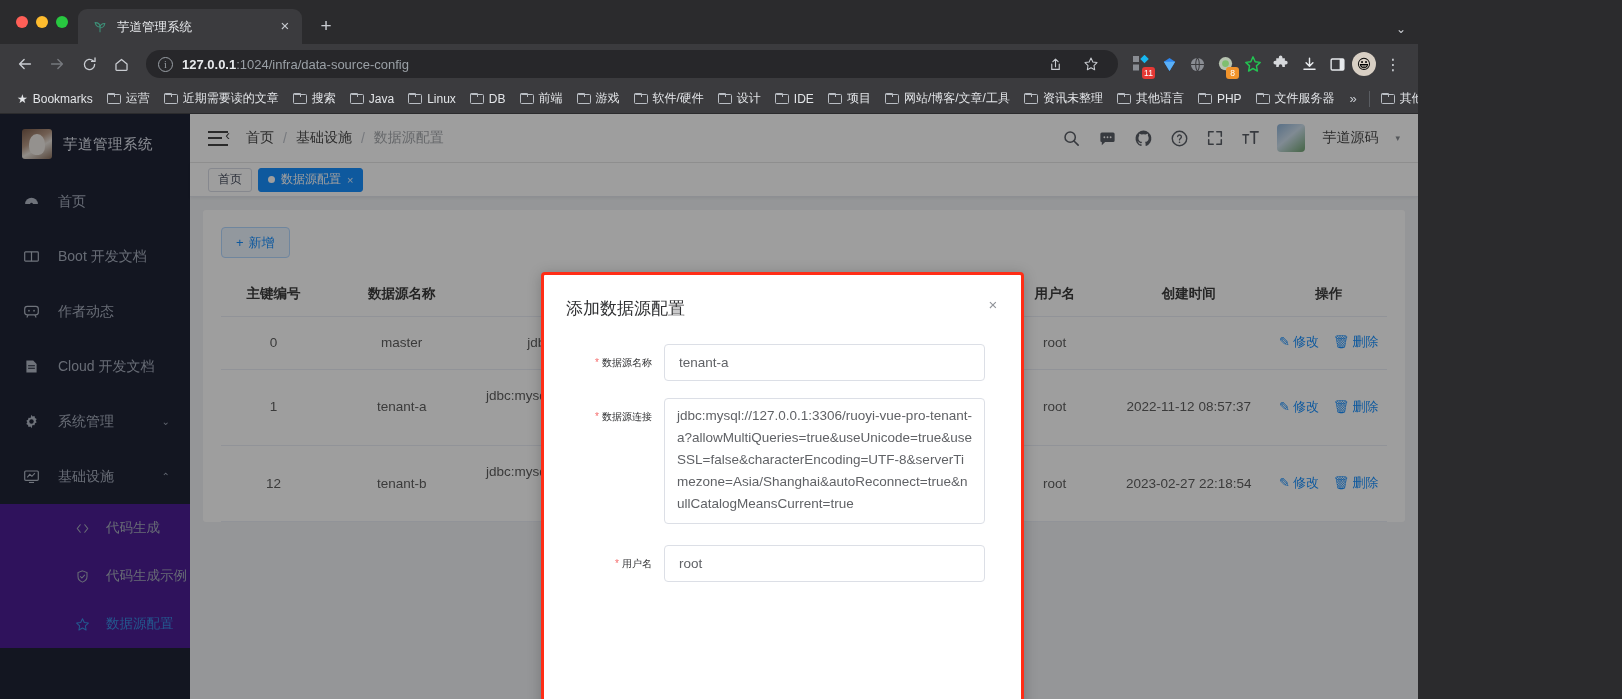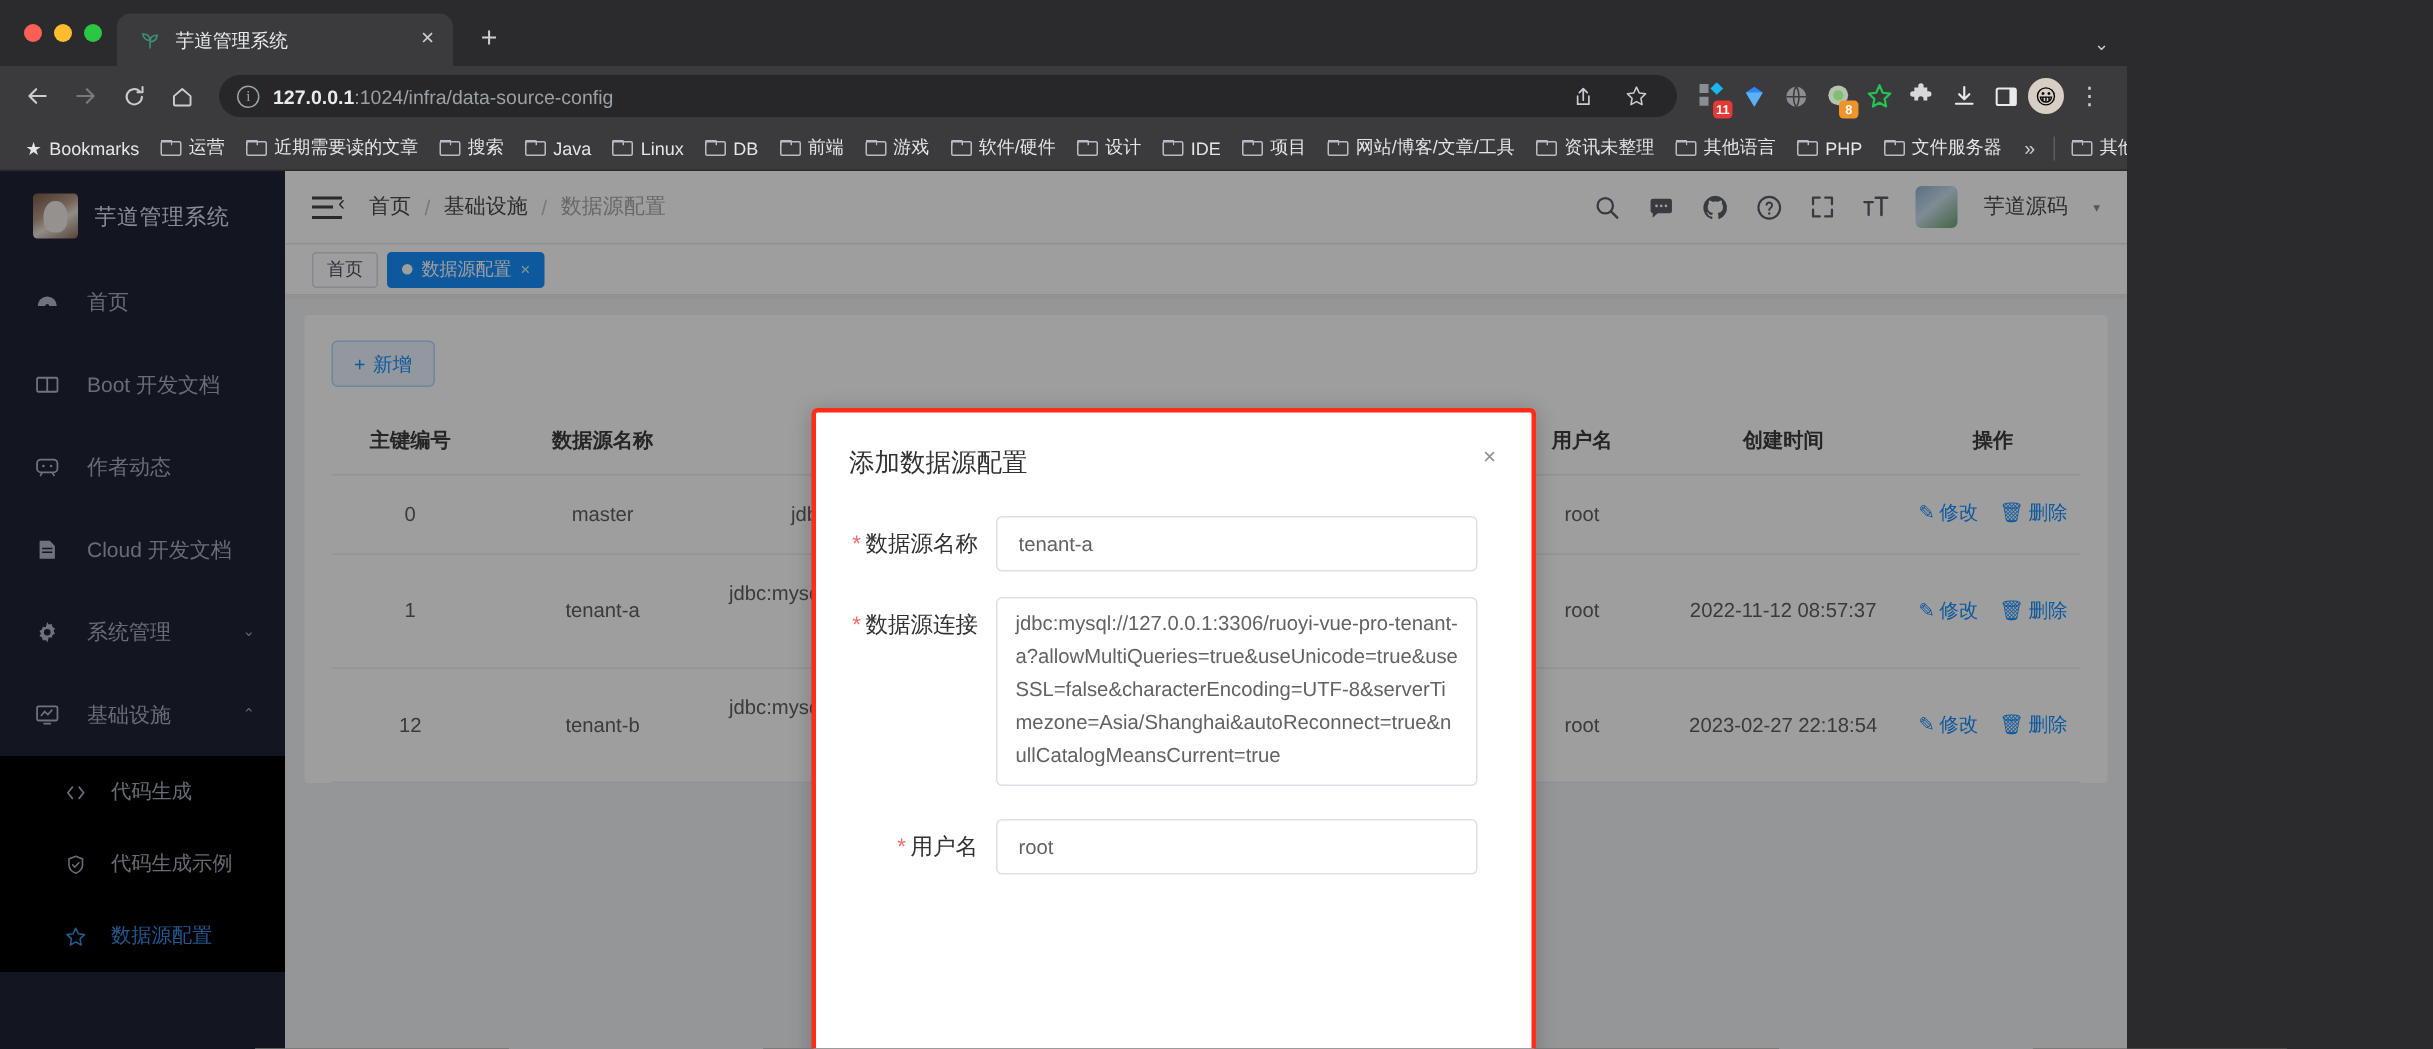--- a/index.html
+++ b/index.html
@@ -65,21 +65,21 @@
     font-family: "Liberation Serif", serif; flex: none;
   }
   .url { font-size: 13px; color: #9aa0a6; white-space: nowrap; overflow: hidden; }
   .url b { color: #e8eaed; font-weight: 700; }
   .omni-right { margin-left: auto; display: flex; align-items: center; gap: 6px; }
 
   .ext { width: 26px; height: 26px; display: flex; align-items: center; justify-content: center; position: relative; flex: none; }
   .badge {
     position: absolute; right: -1px; bottom: -2px; min-width: 13px; height: 12px;
     border-radius: 3px; color: #fff; font-size: 8.5px; line-height: 12px;
-    text-align: center; padding: 0 1px; font-weight: 700;
+    text-align: center; padding: 0 1px; font-weight: 400;
   }
   .badge.red { background: #e53935; }
   .badge.orange { background: #f0932b; }
   .avatar-btn {
     width: 24px; height: 24px; border-radius: 50%; background: #d8cfc4;
     display: flex; align-items: center; justify-content: center; font-size: 14px; flex: none;
   }
 
   .bookmarks {
     height: 30px; background: #3b3b3e; display: flex; align-items: center;
@@ -121,21 +121,21 @@
   }
   .logo-text { color: #dfe3ee; font-size: 14.5px; letter-spacing: .5px; }
 
   .menu-item {
     height: 55px; display: flex; align-items: center; padding-left: 22px; gap: 18px;
     color: #a7aebd; font-size: 14px; position: relative;
   }
   .menu-item .mi-ico { width: 18px; display: flex; align-items: center; justify-content: center; flex: none; color: #b3bac7; }
   .menu-item .chev { margin-left: auto; margin-right: 20px; font-size: 10px; color: #9aa2b2; }
   .menu-item.open { background: #1f2436; }
-  .submenu { background: #000000; }
+  .submenu { background: #4c1d95; padding-left: 32px; }
   .sub-item {
     height: 48px; display: flex; align-items: center; padding-left: 42px; gap: 16px;
     color: #a7aebd; font-size: 13.5px;
   }
   .sub-item .si-ico { width: 16px; display: flex; align-items: center; justify-content: center; flex: none; }
   .sub-item.active { color: #3a8ee6; }
   .sub-item.active .si-ico { color: #3a8ee6; }
 
   .content { position: absolute; left: 190px; top: 0; right: 0; height: 585px; background: #f0f2f5; }
 
@@ -208,21 +208,21 @@
   }
   .modal-head { padding: 22px 22px 0 22px; position: relative; }
   .modal-title { font-size: 17px; color: #303133; }
   .modal-x {
     position: absolute; right: 18px; top: 20px; width: 20px; height: 20px;
     color: #909399; font-size: 15px; line-height: 20px; text-align: center;
   }
   .modal-body { padding: 24px 36px 0 10px; }
   .frow { display: flex; align-items: flex-start; margin-bottom: 17px; }
   .flabel {
-    width: 110px; text-align: right; padding-right: 12px; font-size: 15px;
+    width: 110px; text-align: right; padding-right: 12px; font-size: 10px;
     color: #303133; line-height: 37px; flex: none; white-space: nowrap;
   }
   .flabel .req { color: #f56c6c; margin-right: 3px; }
   .fctl { flex: 1; min-width: 0; }
   .inp {
     width: 100%; height: 37px; border: 1px solid #dcdfe6; border-radius: 4px;
     padding: 0 14px; font-size: 13.5px; color: #606266; background: #fff;
     font-family: "Liberation Sans", sans-serif; outline: none;
   }
   .inp.focused { border-color: #409eff; }

